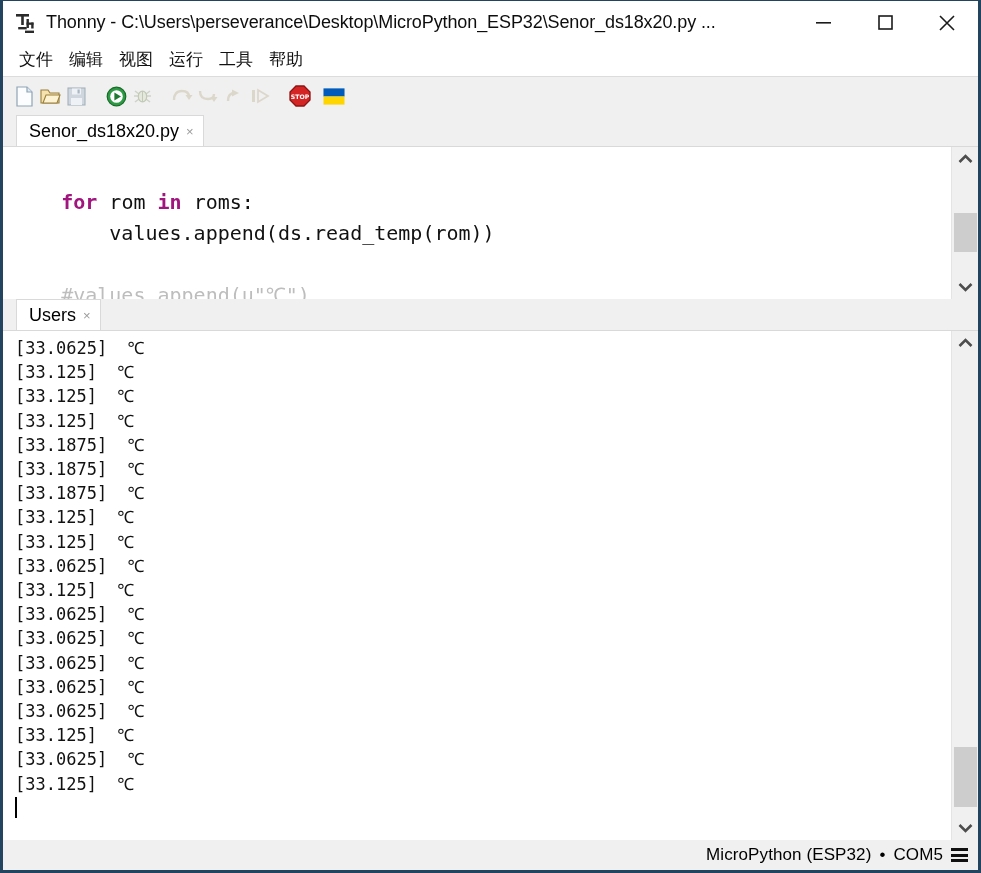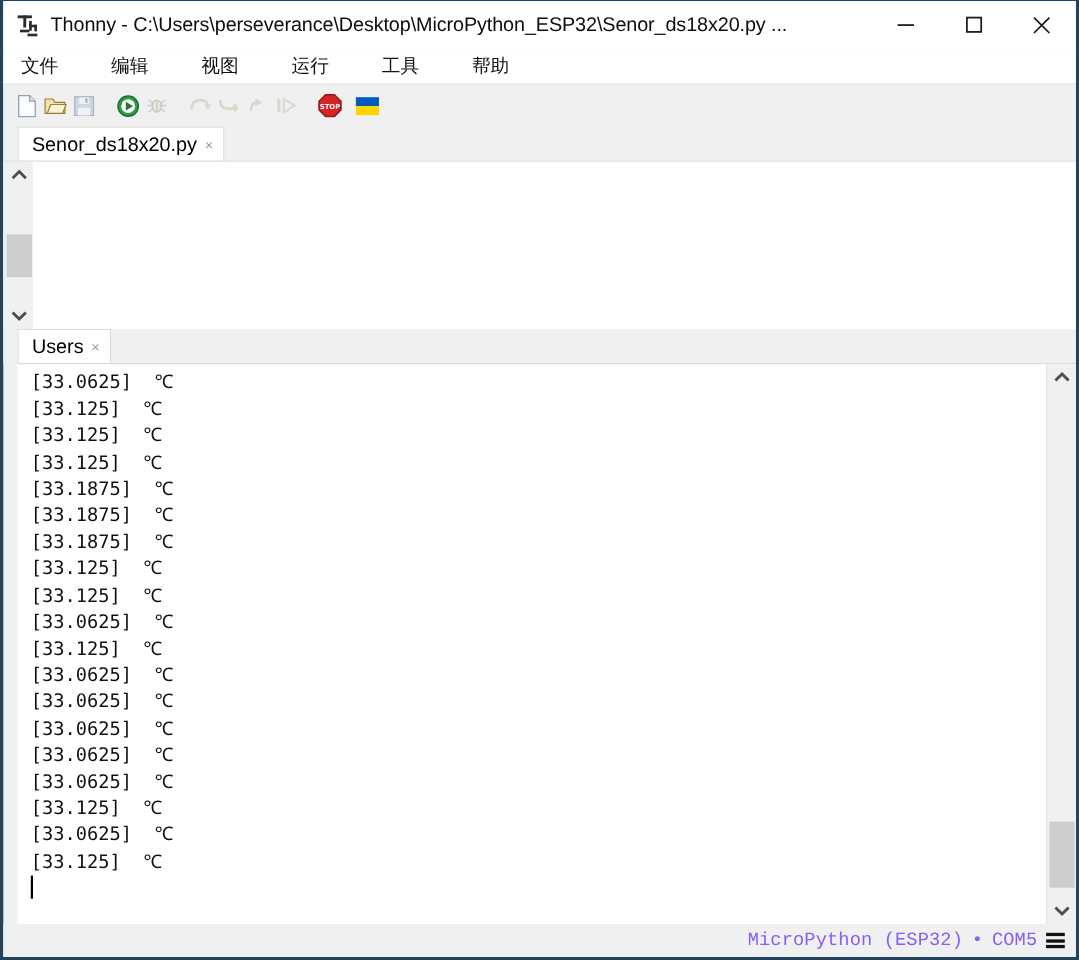--- a/index.html
+++ b/index.html
@@ -74,21 +74,20 @@
 
   
   .menubar {
     height: 32px;
     min-height: 32px;
     background: #ffffff;
     display: flex;
     align-items: center;
     padding-left: 8px;
     border-bottom: 1px solid #dcdcdc;
-    gap: 32px;
   }
   .menuitem {
     font-size: 17px;
     color: #111;
     padding: 0 8px;
     line-height: 30px;
     cursor: default;
     font-family: "Liberation Sans", sans-serif;
   }
 
@@ -232,21 +231,20 @@
     box-sizing: border-box;
     padding-top: 6px;
   }
   .shell-pane {
     flex: 1;
     background: #ffffff;
     display: flex;
     border-top: 1px solid #d9d9d9;
     overflow: hidden;
     min-height: 0;
-    margin-left: 13px;
   }
   .shell-text {
     flex: 1;
     padding: 5px 0 0 12px;
     box-sizing: border-box;
     font-family: "DejaVu Sans Mono", monospace;
     font-size: 17px;
     line-height: 24.2px;
     color: #111;
     white-space: pre;
@@ -268,22 +266,22 @@
     min-height: 30px;
     background: #f0f0f0;
     display: flex;
     align-items: center;
     justify-content: flex-end;
     padding-right: 10px;
     box-sizing: border-box;
   }
   .status-text {
     font-size: 17px;
-    color: #8b5cf6;
-    font-family: Liberation Mono, monospace;
+    color: #000000;
+    font-family: Liberation Sans, sans-serif;
     letter-spacing: 0.1px;
   }
   .hamburger {
     margin-left: 8px;
     display: inline-flex;
     flex-direction: column;
     justify-content: space-between;
     width: 17px;
     height: 14px;
     cursor: default;
@@ -437,20 +435,21 @@
   </div>
 
   <div class="tabstrip">
     <div class="tab">
       <span class="tab-label">Senor_ds18x20.py</span>
       <span class="tab-close">×</span>
     </div>
   </div>
 
   <div class="editor-pane">
+    <div class="code-area" id="editor-code"><div>&nbsp;</div><div><span>    </span><span class="kw">for</span><span> rom </span><span class="kw">in</span><span> roms:</span></div><div><span>        values.append(ds.read_temp(rom))</span></div><div>&nbsp;</div><div><span class="cmt">    #values.append(u"℃")</span></div></div>
     <div class="vscroll">
       <div class="sb-arrow">
         <svg width="15" height="10" viewBox="0 0 15 10">
             <path d="M1.5 8 L7.5 2 L13.5 8" fill="none" stroke="#4d4d4d" stroke-width="2.6" stroke-linejoin="miter"></path>
           </svg>
       </div>
       <div class="sb-track">
         <div class="sb-thumb" id="ed-thumb" style="height: 39.52px; top: 41.6px;"></div>
       </div>
       <div class="sb-arrow">

